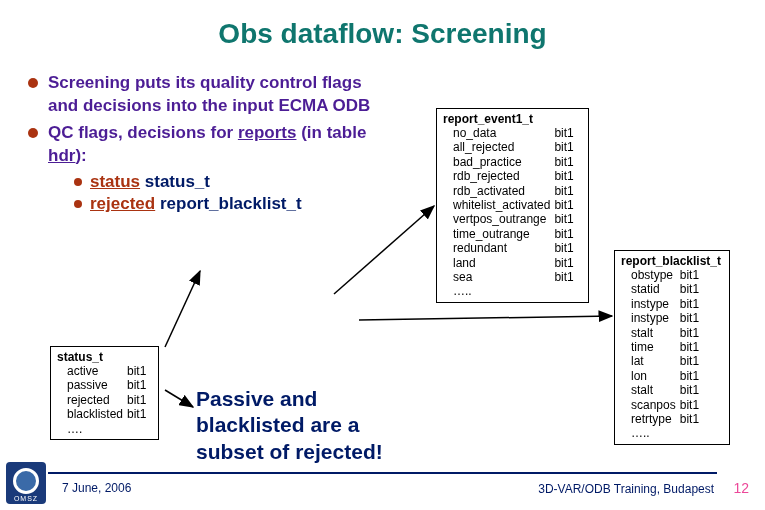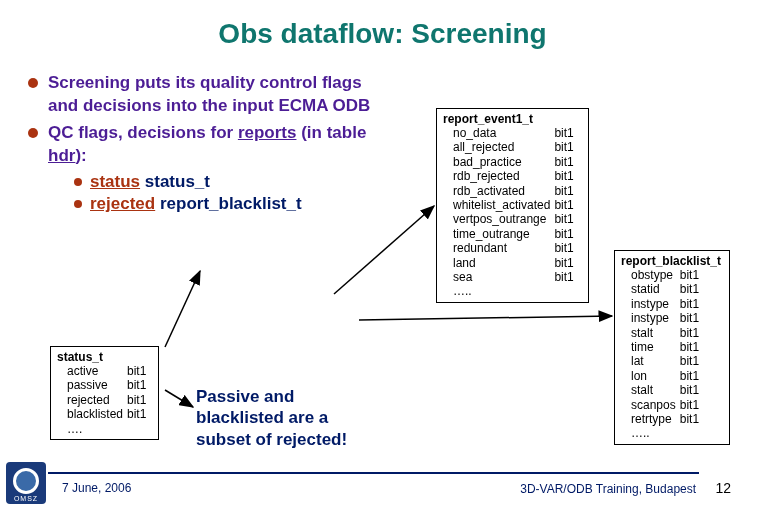--- a/index.html
+++ b/index.html
@@ -15,27 +15,27 @@
   .dot2 { width: 8px; height: 8px; background: #aa3311; border-radius: 50%; flex: 0 0 8px; margin-right: 8px; margin-top: 6px; }
   .b2txt { font-size: 17px; font-weight: bold; color: #aa3311; text-align: center; }
   .b2txt .v { color: #001a66; }
   .u { text-decoration: underline; }
   .box { border: 1px solid #000; position: absolute; background: #fff; }
   .box-title { font-weight: bold; font-size: 12px; }
   .box table { border-collapse: collapse; }
   .box td { font-size: 12px; padding: 0 4px 0 0; line-height: 1.2; white-space: nowrap; }
   .box td.fn { padding-left: 10px; }
   #status-box { left: 50px; top: 346px; padding: 3px 8px 3px 6px; }
-  #note { position: absolute; left: 196px; top: 386px; font-size: 17px; font-weight: bold; color: #001a66; width: 190px; line-height: 1.25; }
+  #note { position: absolute; left: 196px; top: 386px; font-size: 21px; font-weight: bold; color: #001a66; width: 190px; line-height: 1.25; }
   #event-box { left: 436px; top: 108px; padding: 3px 10px 3px 6px; }
   #blacklist-box { left: 614px; top: 250px; padding: 3px 8px 3px 6px; }
-  .footer { position: absolute; left: 0; right: 18px; bottom: 8px; height: 30px; }
+  .footer { position: absolute; left: 0; right: 0; bottom: 8px; height: 30px; }
   .hr { height: 2px; background: #001a66; margin: 0 48px 6px 48px; }
   .ftxt { display: flex; justify-content: space-between; align-items: center; padding: 0 16px 0 62px; font-size: 12px; color: #001a66; }
-  .pg { font-size: 14px; color: #000000; margin-left: 16px; }
+  .pg { font-size: 14px; color: #ec4899; margin-left: 16px; }
   #logo { position: absolute; left: 6px; bottom: 6px; width: 40px; height: 42px; background: #1a3a7a; border-radius: 4px; }
   #logo .inner { width: 26px; height: 26px; border: 3px solid #fff; border-radius: 50%; margin: 6px auto 0; background: #3a6aa8; }
   #logo .txt { color: #fff; font-size: 7px; text-align: center; margin-top: 1px; letter-spacing: 1px; }
   svg.arrows { position: absolute; left: 0; top: 0; pointer-events: none; }
 </style>
 </head>
 <body>
 
 <div class="slide">
   <div class="title">Obs dataflow: Screening</div>

